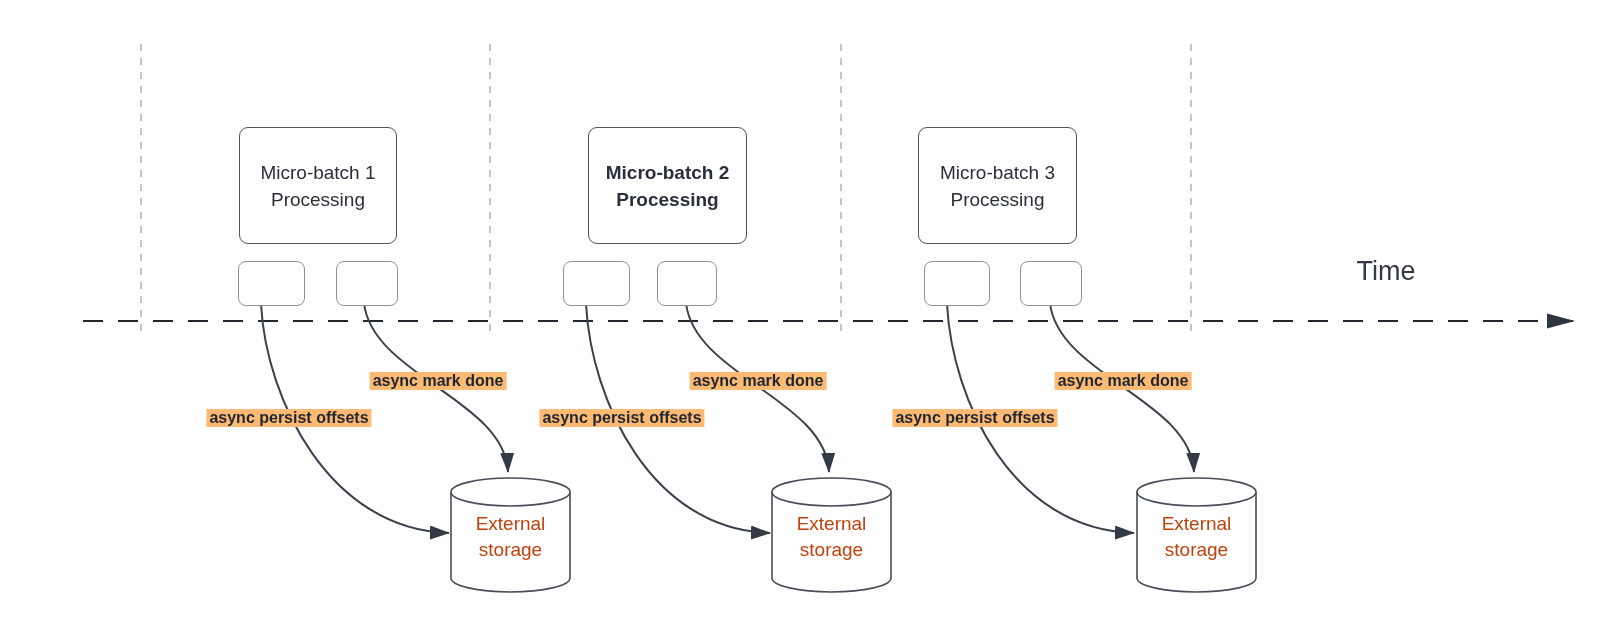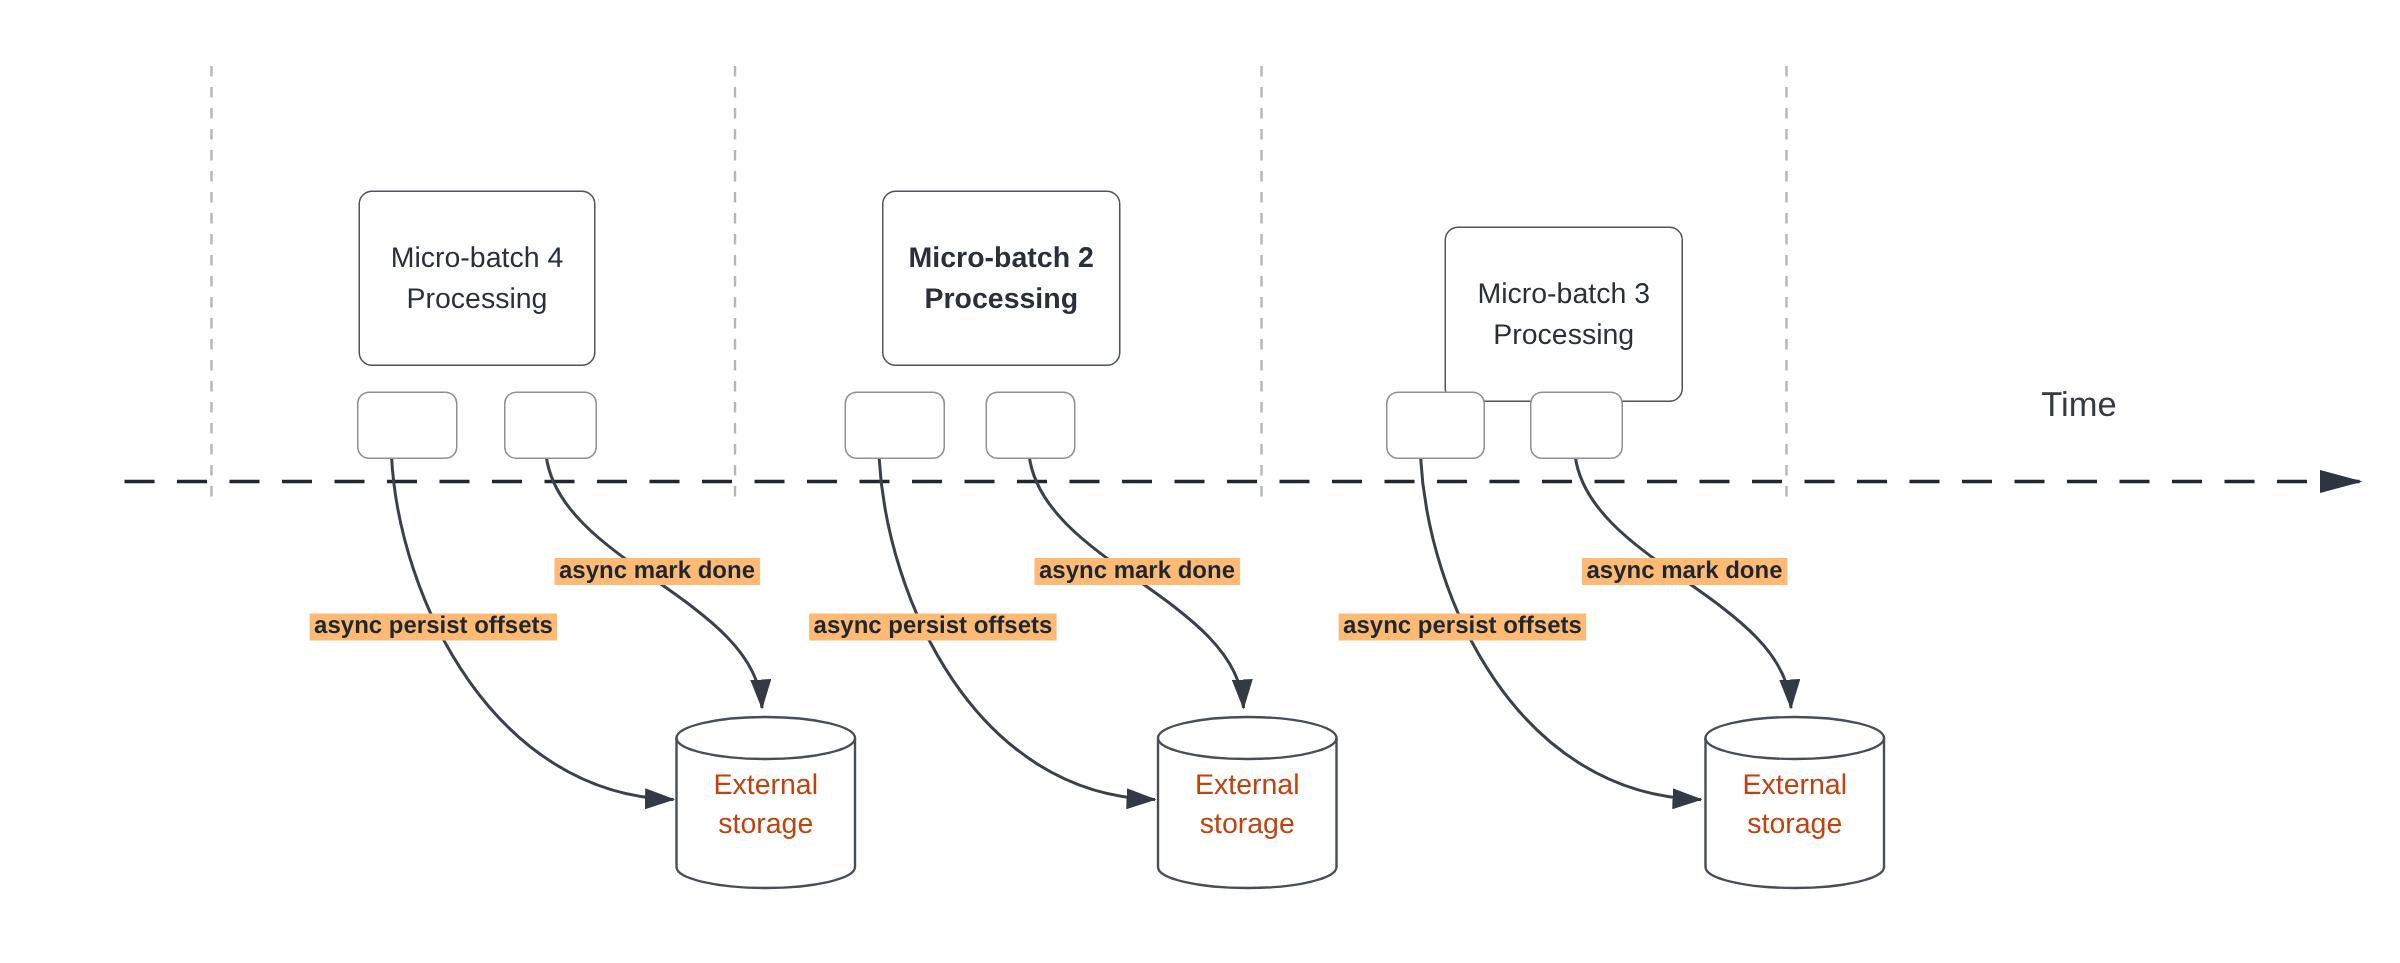--- a/index.html
+++ b/index.html
@@ -42,21 +42,21 @@
     width:119px;height:78px;
     display:flex;flex-direction:column;align-items:center;justify-content:center;
     text-align:center;
     color:#c2410c;
     font-size:19px;line-height:26px;
   }
   .time-label{
     position:absolute;
     left:1340px;top:256px;width:92px;
     text-align:center;
-    font-size:23px;
+    font-size:27px;
     color:#333a42;
   }
 </style>
 </head>
 <body>
 
 <div class="canvas">
 
   <svg class="layer" width="1600" height="642" viewBox="0 0 1600 642">
     <defs>
@@ -93,21 +93,21 @@
       <ellipse cx="831.5" cy="492" rx="59.5" ry="14" fill="#ffffff" stroke="#474e57" stroke-width="1.6"></ellipse>
     </g>
     <g>
       <path d="M 1137,492 V 578 A 59.5 14 0 0 0 1256,578 V 492" fill="#ffffff" stroke="#474e57" stroke-width="1.6"></path>
       <ellipse cx="1196.5" cy="492" rx="59.5" ry="14" fill="#ffffff" stroke="#474e57" stroke-width="1.6"></ellipse>
     </g>
   </svg>
 
   <div class="node" style="left:239px;top:127px;width:156px;height:115px;">
     <div>
-      <div>Micro-batch 4</div>
+      <div>Micro-batch 1</div>
       <div>Processing</div>
     </div>
   </div>
   <div class="task-box" style="left:238px;top:261px;width:65px;height:43px;"></div>
   <div class="task-box" style="left:336px;top:261px;width:60px;height:43px;"></div>
   <div class="edge-label" style="left:289px;top:409px;">async persist offsets</div>
   <div class="edge-label" style="left:438px;top:372px;">async mark done</div>
   <div class="storage-label" style="left:451px;top:498px;">
     <div>External</div>
     <div>storage</div>
@@ -121,21 +121,21 @@
   </div>
   <div class="task-box" style="left:563px;top:261px;width:65px;height:43px;"></div>
   <div class="task-box" style="left:657px;top:261px;width:58px;height:43px;"></div>
   <div class="edge-label" style="left:622px;top:409px;">async persist offsets</div>
   <div class="edge-label" style="left:758px;top:372px;">async mark done</div>
   <div class="storage-label" style="left:772px;top:498px;">
     <div>External</div>
     <div>storage</div>
   </div>
 
-  <div class="node" style="left:963px;top:127px;width:157px;height:115px;margin-top:24px;">
+  <div class="node" style="left:918px;top:127px;width:157px;height:115px;">
     <div>
       <div>Micro-batch 3</div>
       <div>Processing</div>
     </div>
   </div>
   <div class="task-box" style="left:924px;top:261px;width:64px;height:43px;"></div>
   <div class="task-box" style="left:1020px;top:261px;width:60px;height:43px;"></div>
   <div class="edge-label" style="left:975px;top:409px;">async persist offsets</div>
   <div class="edge-label" style="left:1123px;top:372px;">async mark done</div>
   <div class="storage-label" style="left:1137px;top:498px;">

